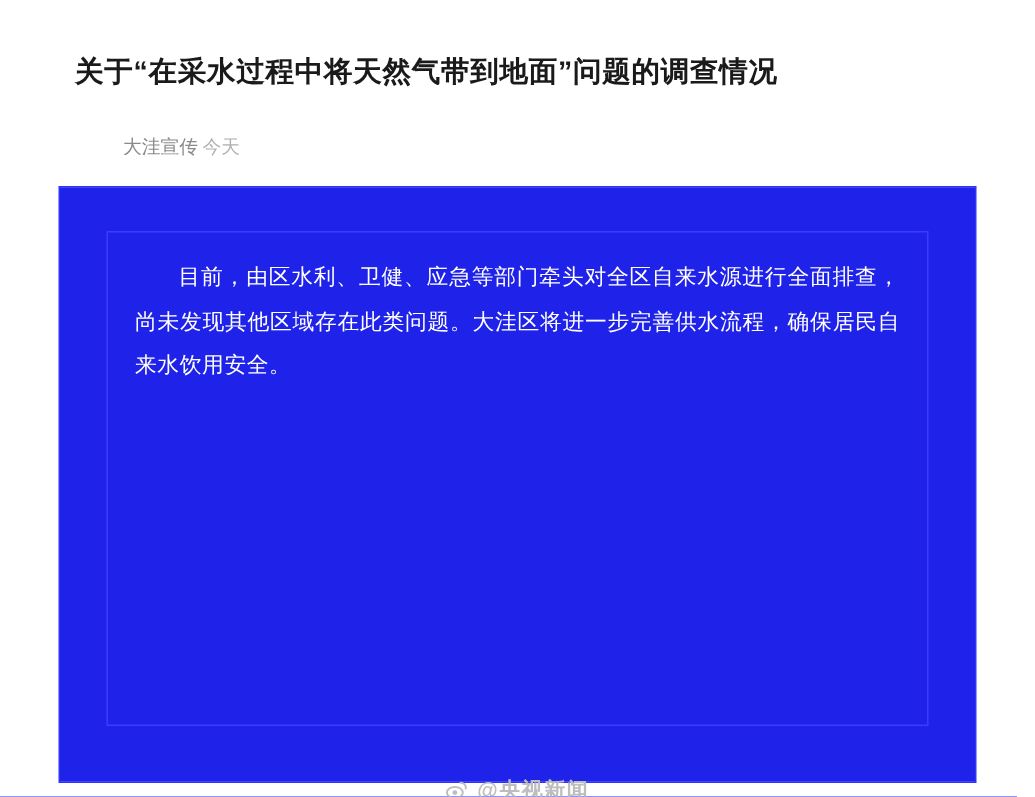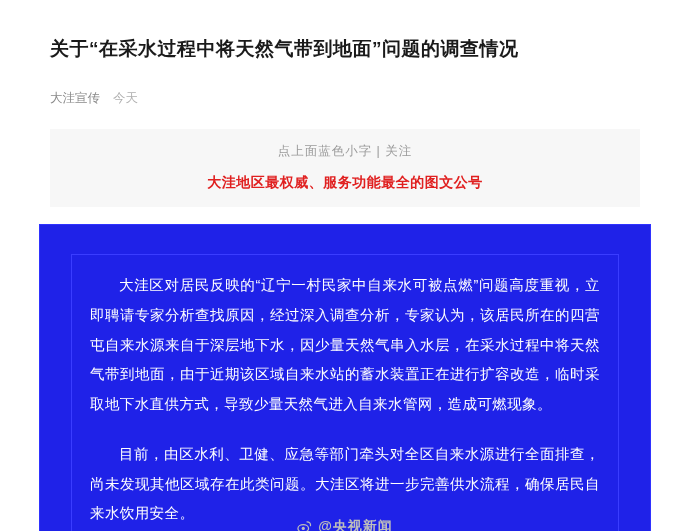--- a/index.html
+++ b/index.html
@@ -25,21 +25,22 @@
     font-weight: bold;
     color: #1a1a1a;
     letter-spacing: 0.5px;
     padding: 22px 50px 0 50px;
     line-height: 1.5;
   }
   .meta-row {
     padding: 14px 50px 0 50px;
     display: flex;
     align-items: center;
-    gap: 13px;
+    gap: 3px;
+    margin-left: 32px;
   }
   .meta-account {
     font-size: 12.5px;
     color: #8a8a8a;
   }
   .meta-date {
     font-size: 12.5px;
     color: #b0b0b0;
     font-family: Liberation Mono, monospace;
   }
@@ -120,28 +121,23 @@
 
 <div class="page">
 
   <h1 class="article-title">关于“在采水过程中将天然气带到地面”问题的调查情况</h1>
 
   <div class="meta-row">
     <span class="meta-account">大洼宣传</span>
     <span class="meta-date">今天</span>
   </div>
 
-  <div class="promo-block">
-    <div class="promo-line1">点上面蓝色小字 | 关注</div>
-    <div class="promo-line2">大洼地区最权威、服务功能最全的图文公号</div>
-  </div>
 
   <div class="notice-box">
     <div class="notice-inner">
-      <p class="notice-p">大洼区对居民反映的“辽宁一村民家中自来水可被点燃”问题高度重视，立即聘请专家分析查找原因，经过深入调查分析，专家认为，该居民所在的四营屯自来水源来自于深层地下水，因少量天然气串入水层，在采水过程中将天然气带到地面，由于近期该区域自来水站的蓄水装置正在进行扩容改造，临时采取地下水直供方式，导致少量天然气进入自来水管网，造成可燃现象。</p>
       <p class="notice-p">目前，由区水利、卫健、应急等部门牵头对全区自来水源进行全面排查，尚未发现其他区域存在此类问题。大洼区将进一步完善供水流程，确保居民自来水饮用安全。</p>
 
     </div>
   </div>
 
   <div class="watermark">
     <span class="weibo-icon">
       <svg width="15" height="15" viewBox="0 0 24 24" aria-hidden="true">
         <ellipse cx="10" cy="15" rx="8.5" ry="6" fill="none" stroke="#bdbdbd" stroke-width="2"></ellipse>
         <circle cx="10" cy="15" r="2.6" fill="#bdbdbd"></circle>

